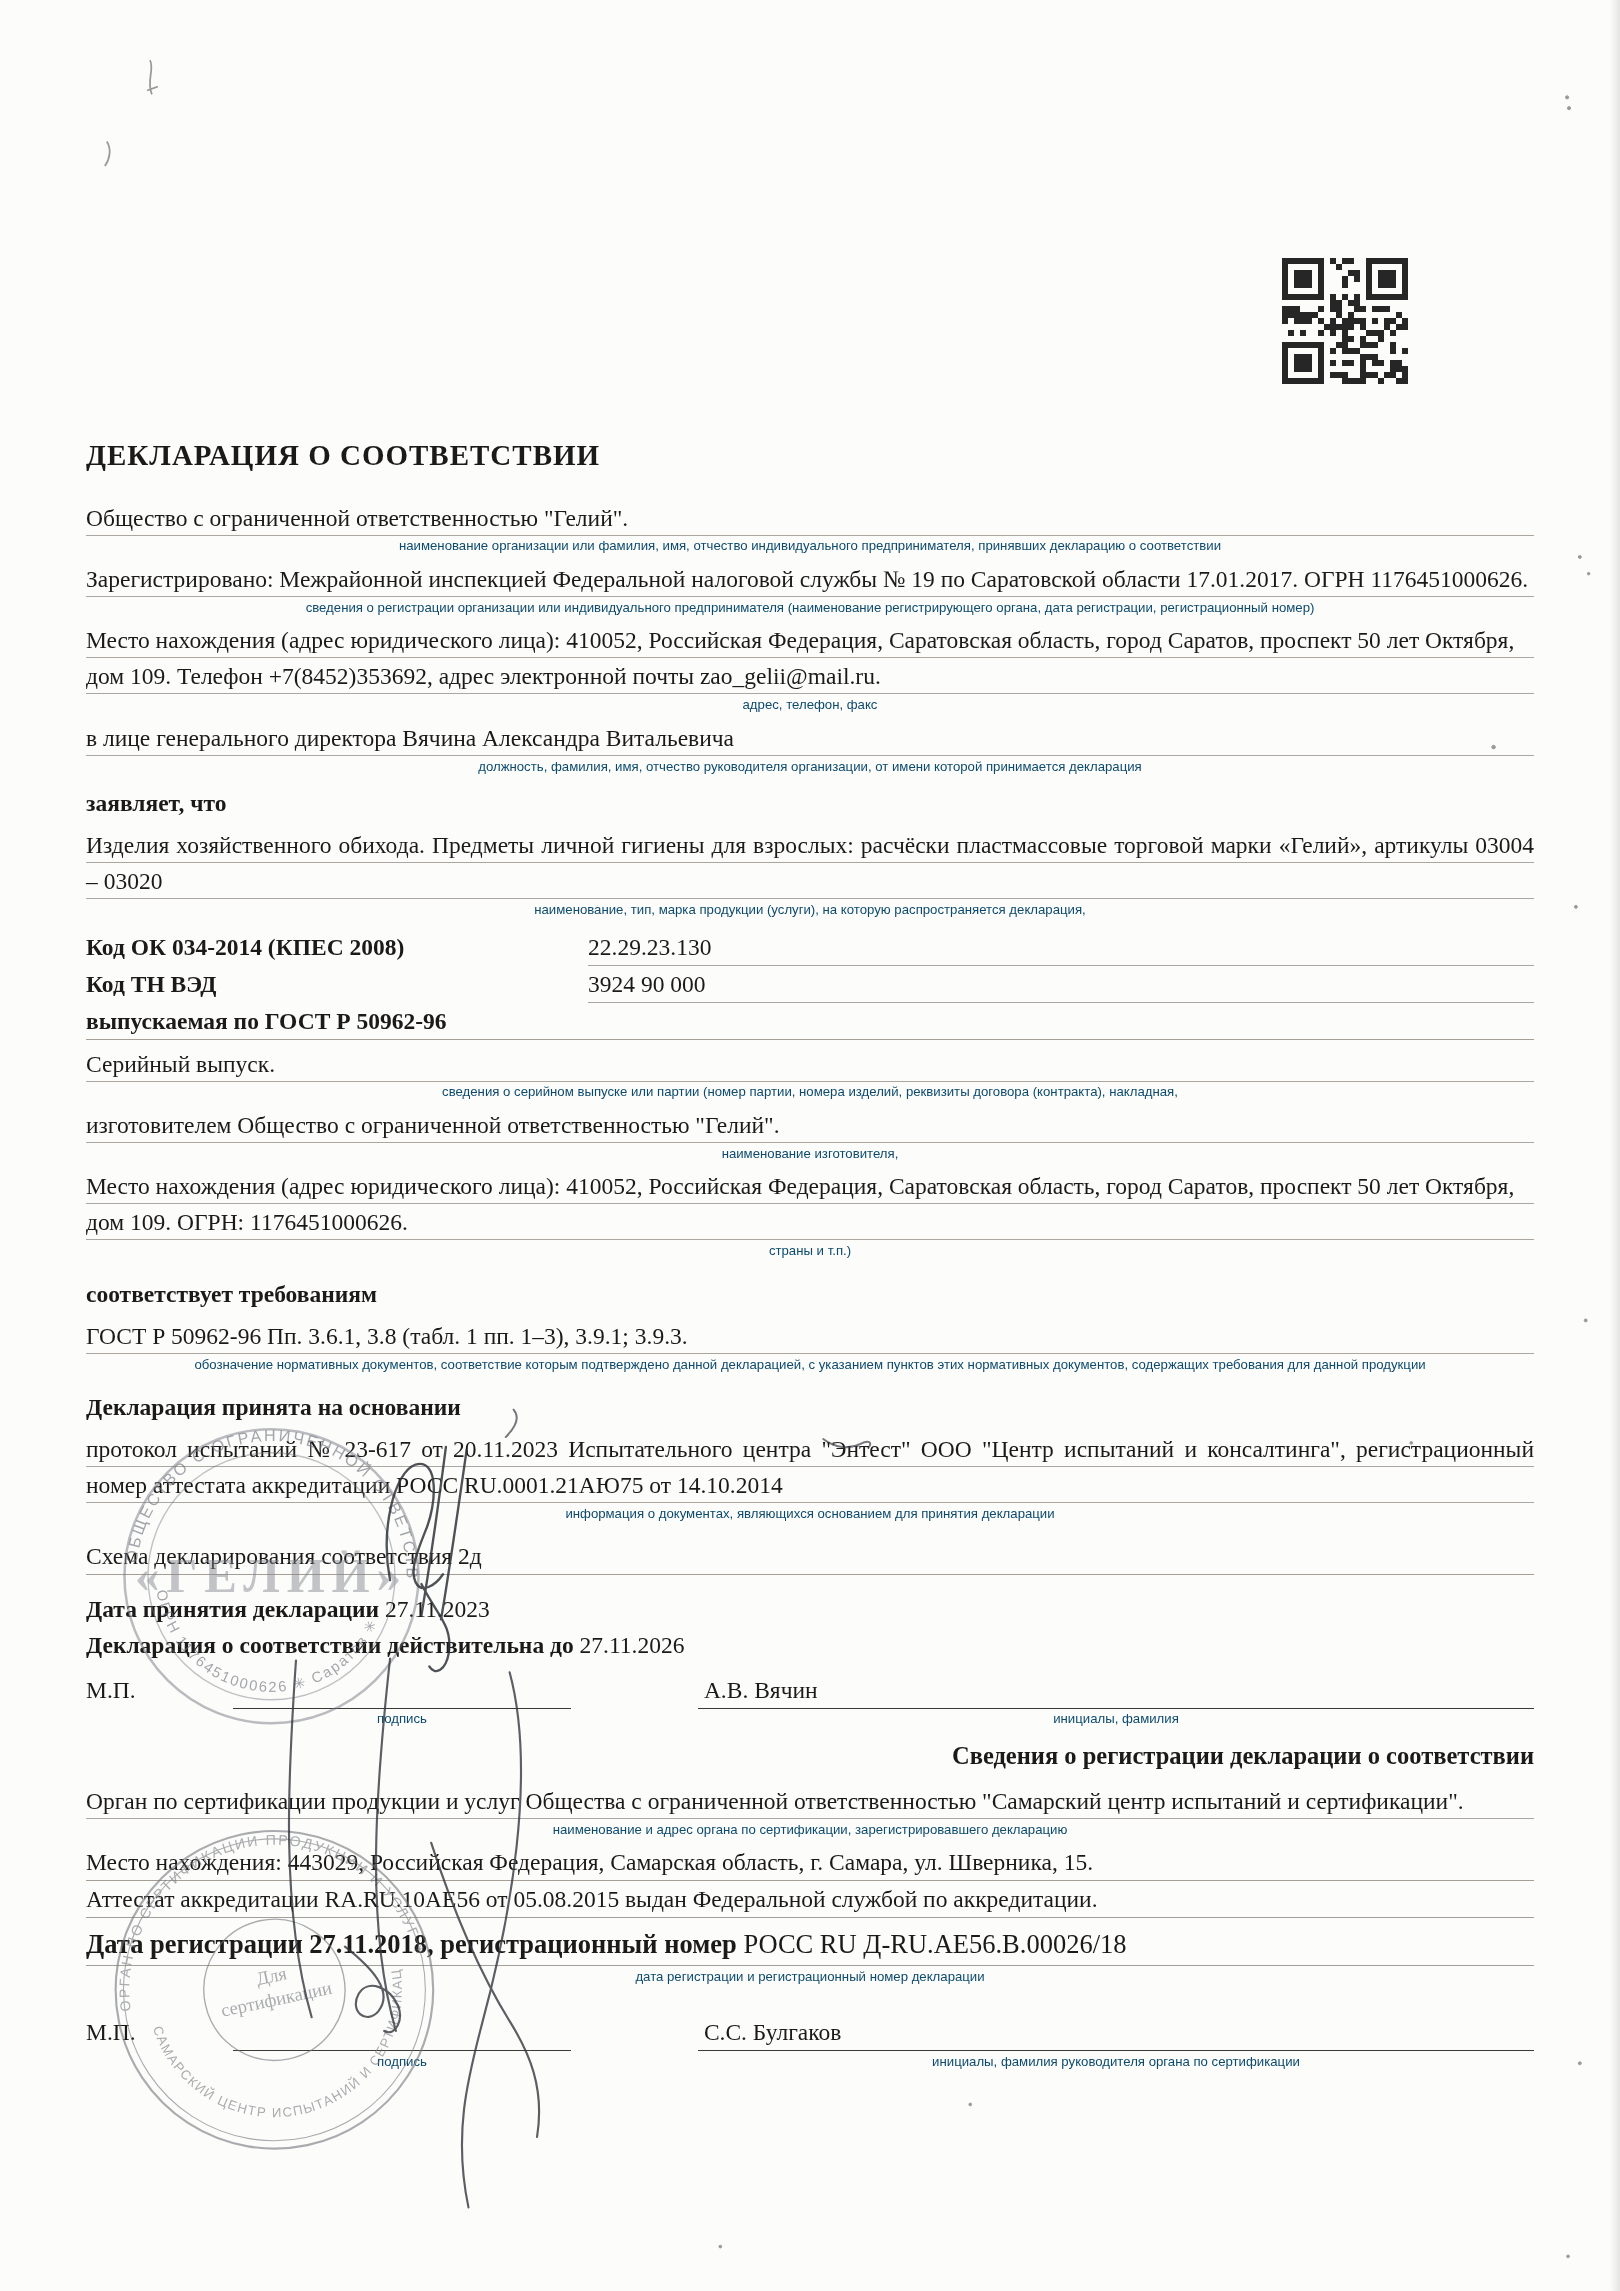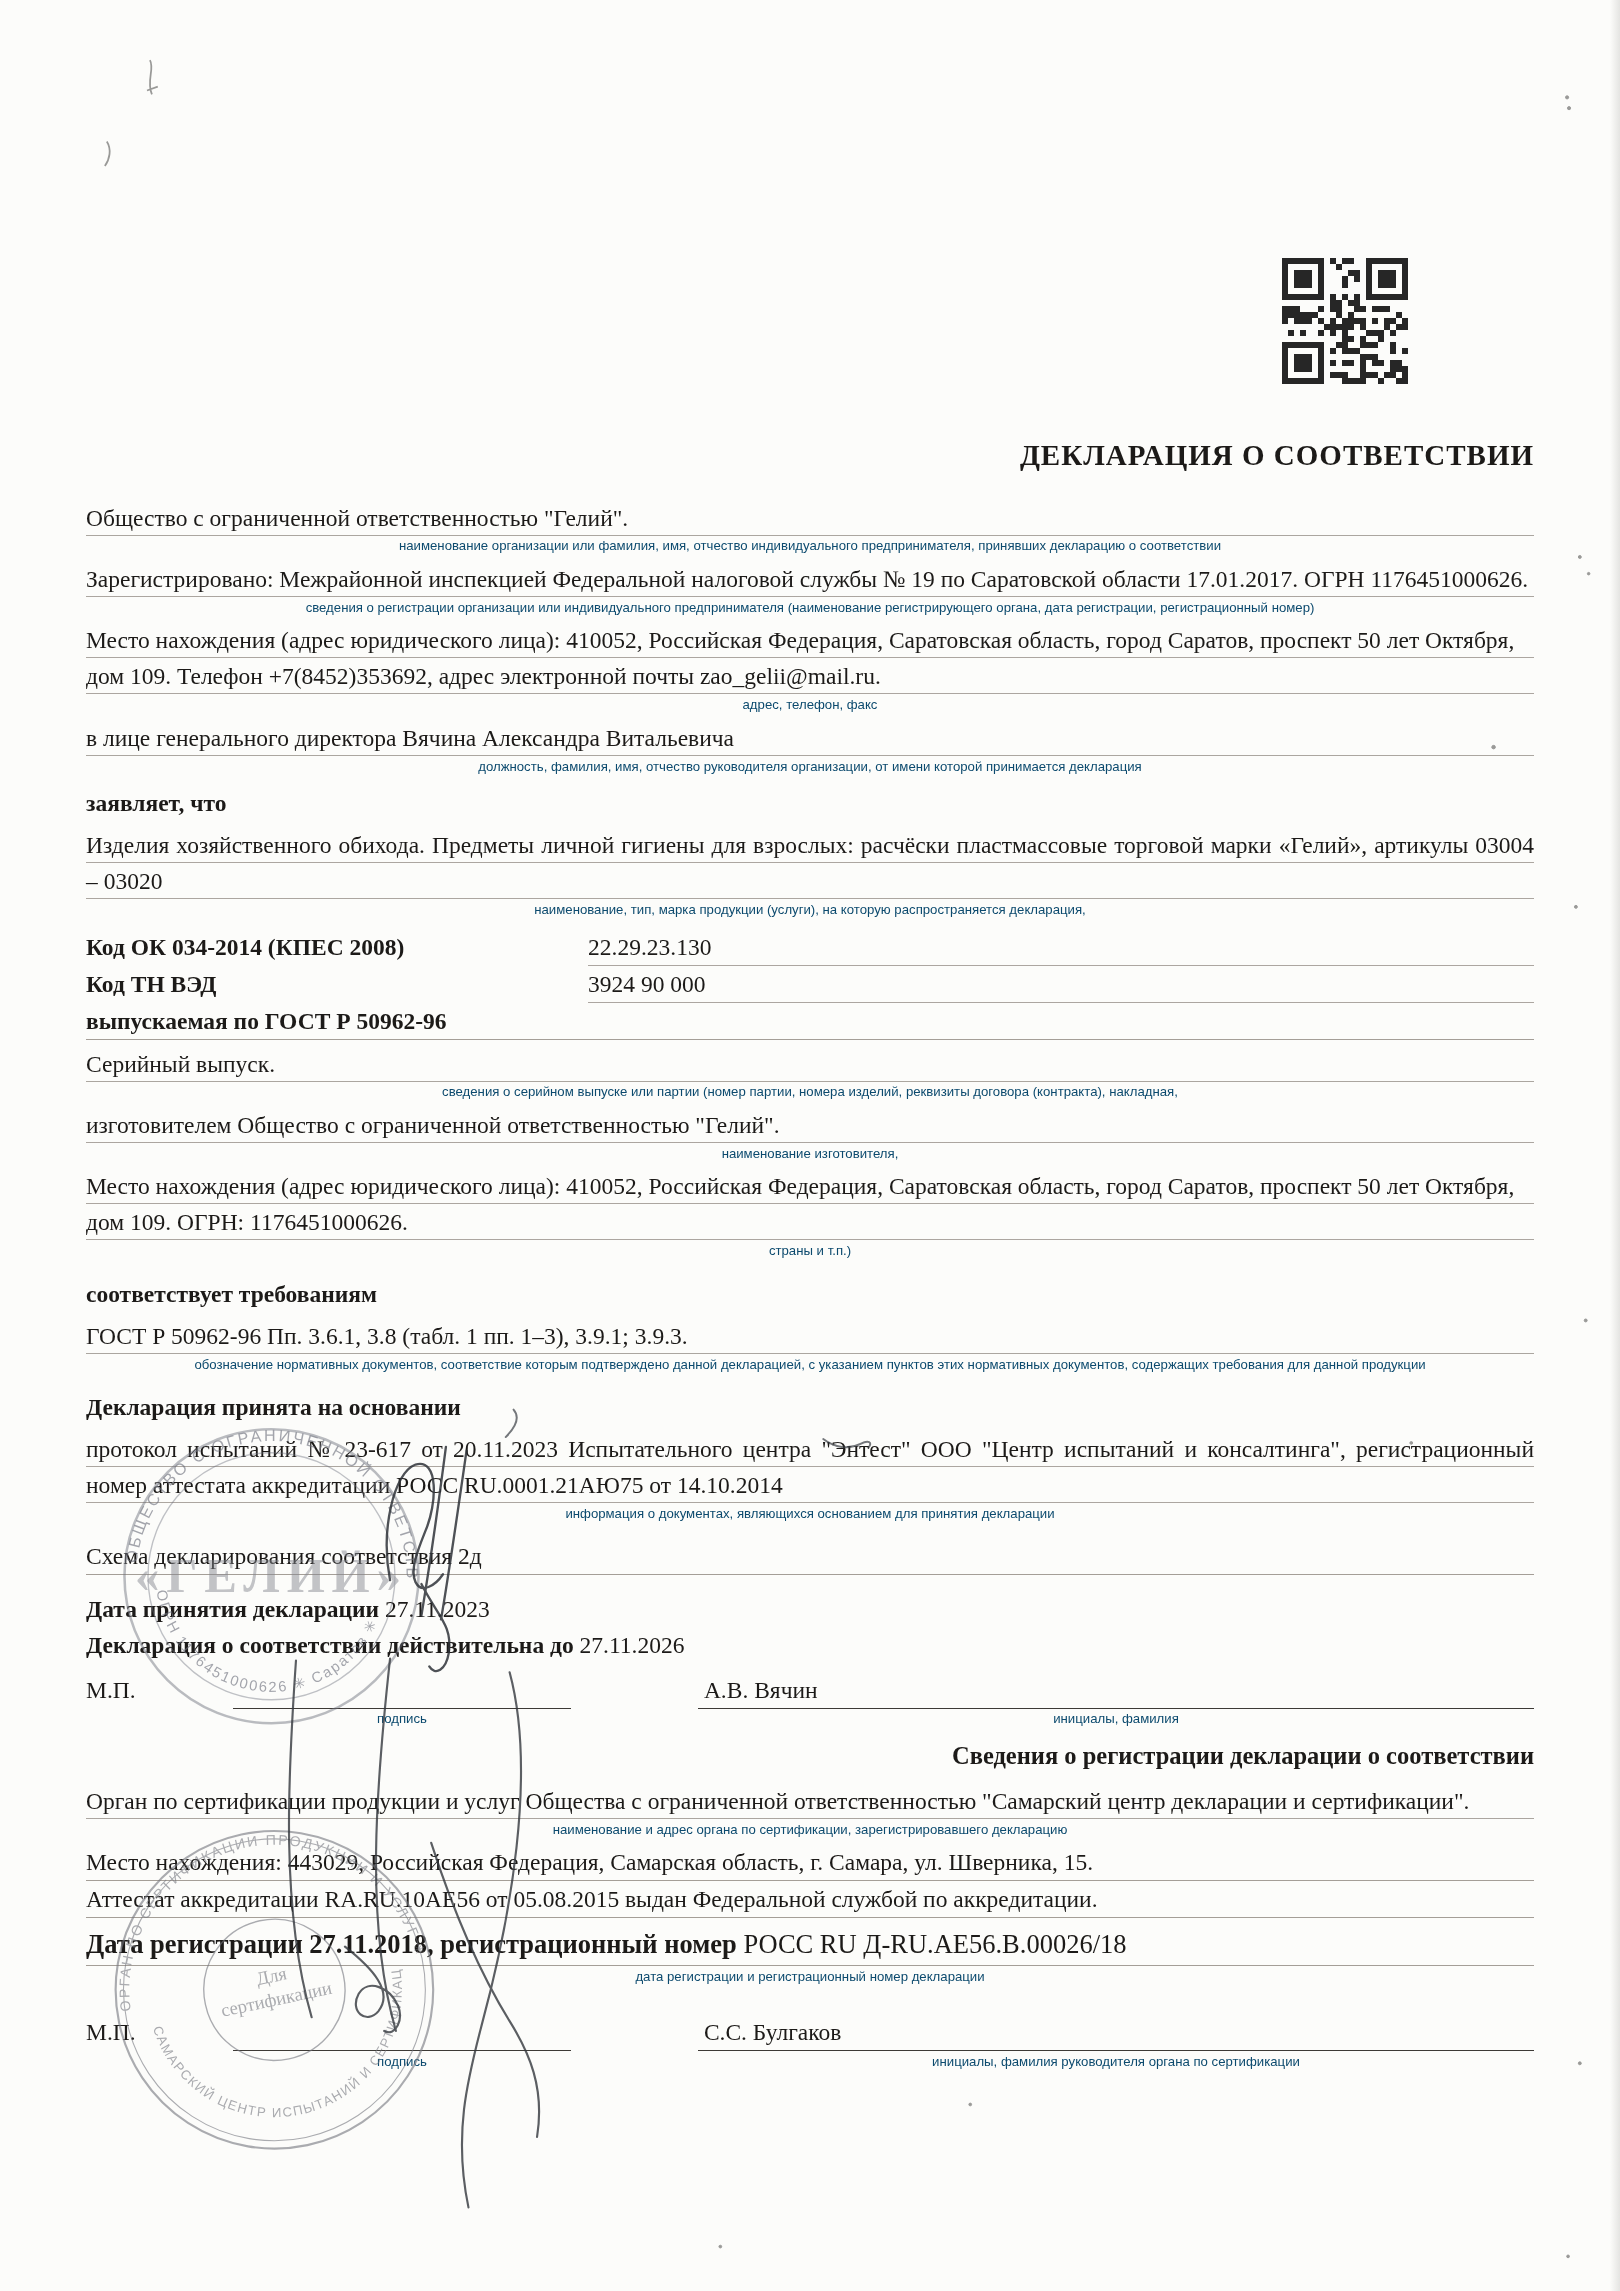--- a/index.html
+++ b/index.html
@@ -1,21 +1,21 @@
 <!DOCTYPE html>
 <html><head>
 <meta charset="utf-8">
 <style>
   html,body{margin:0;padding:0;background:#e8e8e6;}
   .page{position:relative;width:1620px;height:2292px;background:#fcfcfa;margin:0 auto;overflow:hidden;
         font-family:"Liberation Serif","DejaVu Serif",serif;color:#1c1a18;}
   .page::after{content:"";position:absolute;top:0;right:0;width:9.8px;height:100%;
         background:linear-gradient(to left,rgba(120,120,115,.18),rgba(120,120,115,0));pointer-events:none;}
   .content{position:absolute;left:86px;top:0;width:1448px;padding-top:437px;}
-  .doc-title{font-size:29px;line-height:37px;font-weight:bold;text-align:right;letter-spacing:1px;}
+  .doc-title{font-size:29px;line-height:37px;font-weight:bold;text-align:left;letter-spacing:1px;}
   .h2{font-size:24.5px;line-height:35px;font-weight:bold;text-align:right;}
   .t{font-size:23.5px;line-height:36px;}
   .b{font-weight:bold;}
   .ruled{background-image:linear-gradient(to bottom,transparent calc(100% - 1px),rgba(105,95,85,.55) 0);
          background-size:100% 36px;}
   .uline{border-bottom:1px solid rgba(105,95,85,.6);}
   .justify{text-align:justify;}
   .cap{display:block;font-family:"Liberation Sans","DejaVu Sans",sans-serif;font-size:13.2px;line-height:16.7px;
        color:#0c4a6e;text-align:center;margin-top:2.9px;}
   .field{margin-top:5.9px;}
@@ -267,21 +267,21 @@
       </div>
       <div class="name-col">
         <div class="name-text">А.В. Вячин</div>
         <span class="cap">инициалы, фамилия</span>
       </div>
     </div>
 
     <div class="h2 gap-md">Сведения о регистрации декларации о соответствии</div>
 
     <div class="field gap-md">
-      <div class="t ruled">Орган по сертификации продукции и услуг Общества с ограниченной ответственностью "Самарский центр декларации и сертификации".</div>
+      <div class="t ruled">Орган по сертификации продукции и услуг Общества с ограниченной ответственностью "Самарский центр испытаний и сертификации".</div>
       <span class="cap">наименование и адрес органа по сертификации, зарегистрировавшего декларацию</span>
     </div>
 
     <div class="t uline field">Место нахождения: 443029, Российская Федерация, Самарская область, г. Самара, ул. Шверника, 15.</div>
     <div class="t uline">Аттестат аккредитации RA.RU.10АЕ56 от 05.08.2015 выдан Федеральной службой по аккредитации.</div>
 
     <div class="field">
       <div class="bigline uline">
         <span class="b">Дата регистрации 27.11.2018, регистрационный номер</span>
         <span>РОСС RU Д-RU.АЕ56.В.00026/18</span>

